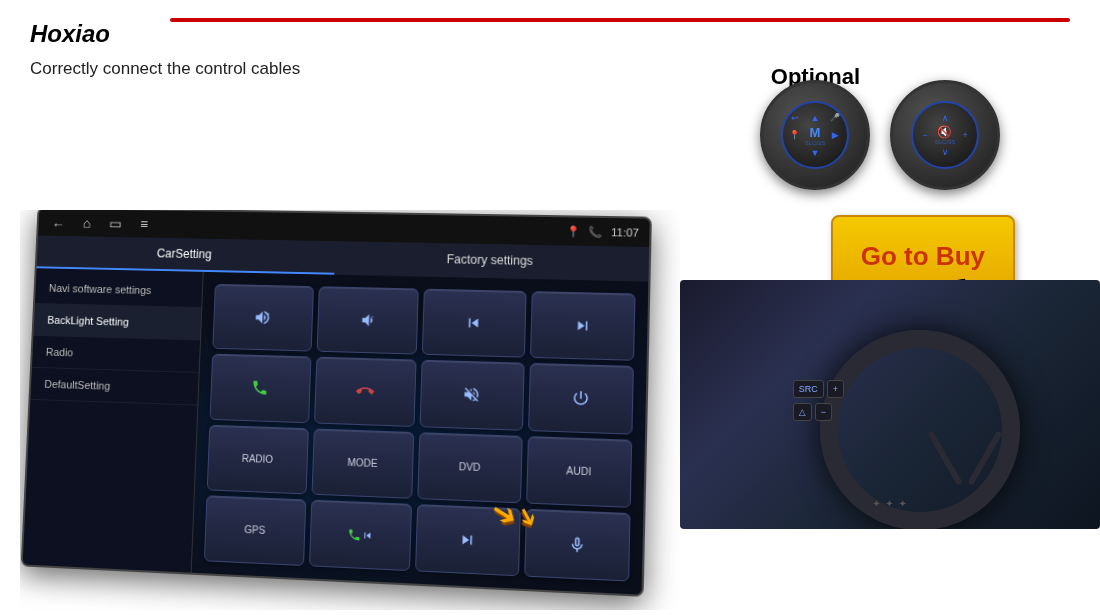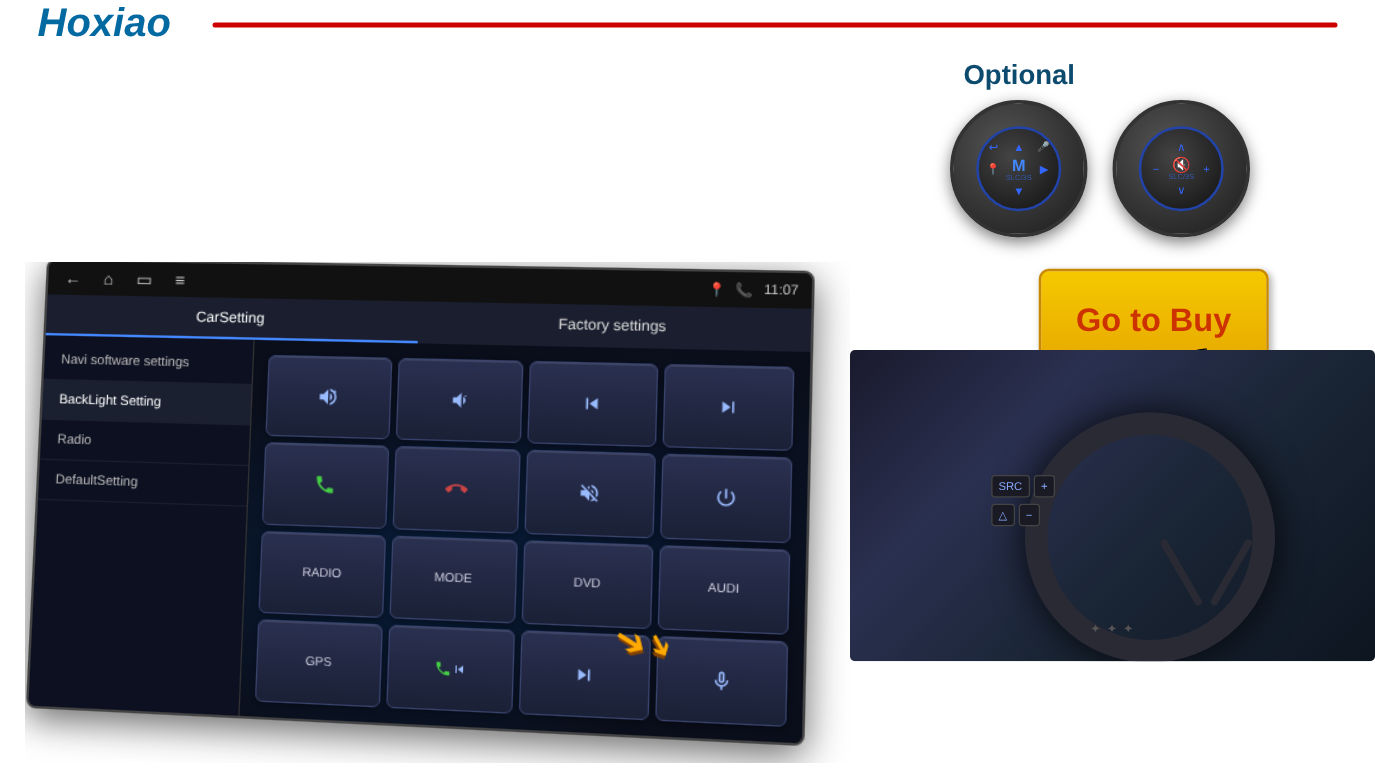--- a/index.html
+++ b/index.html
@@ -19,48 +19,48 @@
       left: 170px;
       right: 30px;
       height: 4px;
       background: #cc0000;
       border-radius: 2px;
     }
 
     
     .logo {
       position: absolute;
-      top: 0;
+      top: 20px;
       left: 30px;
-      font-size: 32px;
+      font-size: 24px;
       font-weight: bold;
-      color: #0369a1;
+      color: #000000;
       font-style: italic;
     }
 
     
     .text-block {
       position: absolute;
       top: 55px;
       left: 30px;
       font-size: 17px;
       color: #222;
       line-height: 1.7;
     }
     .text-block .ground {
       color: #cc6600;
     }
 
     
     .optional-label {
       position: absolute;
-      top: 47px;
+      top: 64px;
       right: 240px;
       font-size: 22px;
-      color: #0c4a6e;
+      color: #000000;
       font-weight: bold;
     }
 
     
     .controllers {
       position: absolute;
       top: 80px;
       right: 100px;
       display: flex;
       gap: 20px;
@@ -357,20 +357,21 @@
 
   </style>
 </head>
 <body>
 
 <div class="top-line"></div>
 
 <div class="logo">Hoxiao</div>
 
 <div class="text-block">
+  <div>Correctly connect the control cables</div>
 </div>
 
 <div class="optional-label">Optional</div>
 
 <div class="controllers">
 
   <div class="controller-btn">
     <div class="controller-inner">
       <div style="display:grid; grid-template-columns:1fr 1fr 1fr; gap:2px; padding:4px; align-items:center; justify-items:center;">
         <span style="color:#3366ff;font-size:9px;">↩</span>

